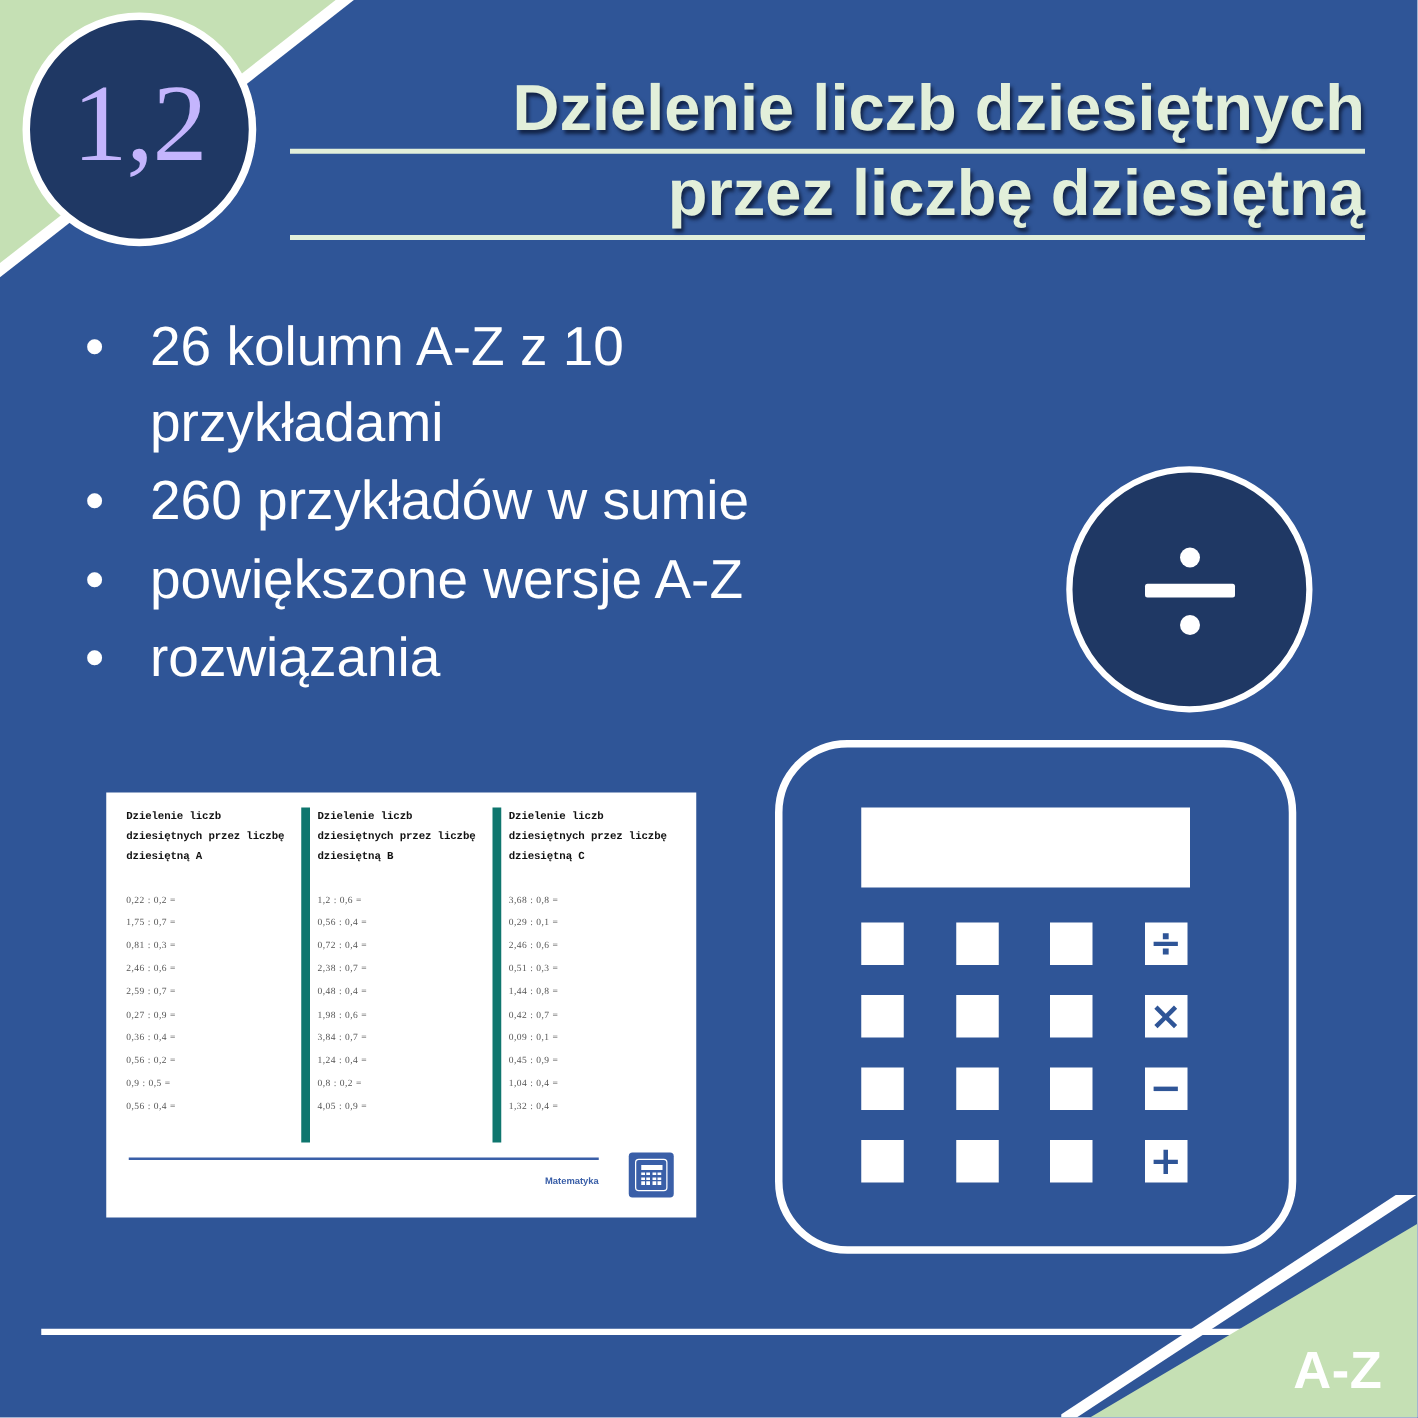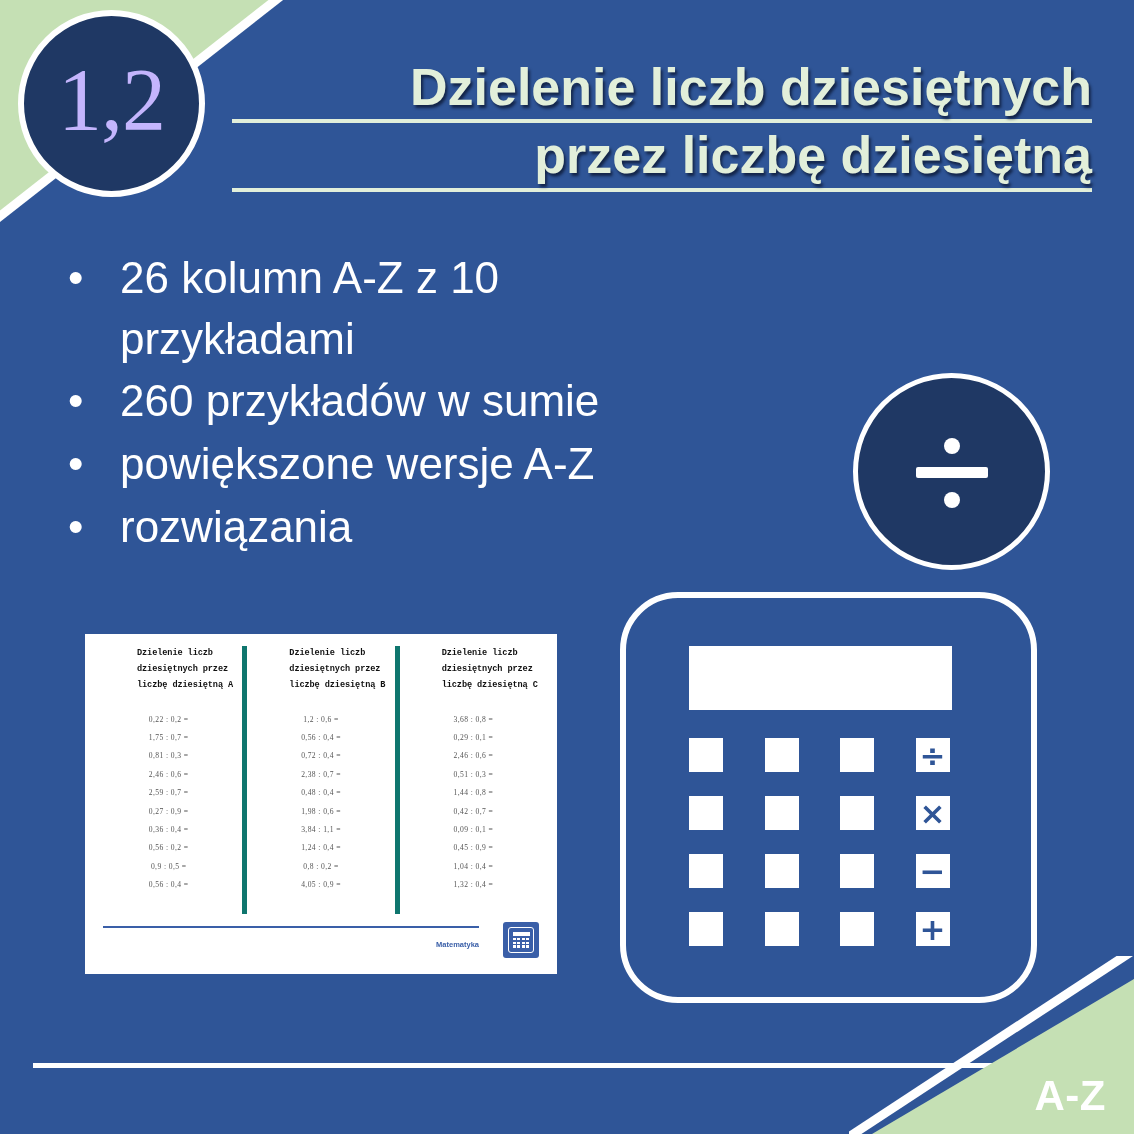--- a/index.html
+++ b/index.html
@@ -166,34 +166,33 @@
   .ws-cols {
     display: flex;
     height: 268px;
   }
   .ws-col {
     flex: 1;
     padding: 0 6px;
     box-sizing: border-box;
   }
   .ws-col + .ws-col {
-    border-left: 5px solid #0f766e;
+    border-left: 7px solid #0f766e;
   }
   .ws-head {
     font-family: "Liberation Mono", monospace;
     font-weight: bold;
     font-size: 8.6px;
     line-height: 1.85;
     color: #111111;
     letter-spacing: -0.1px;
-    margin-left: 36px;
   }
   .ws-list {
     margin-top: 17px;
-    text-align: center;
+    text-align: left;
   }
   .ws-item {
     font-family: "Liberation Serif", serif;
     font-size: 7.6px;
     line-height: 2.42;
     color: #555555;
     letter-spacing: 0.4px;
   }
   .ws-footer {
     position: absolute;
@@ -372,21 +371,21 @@
 
       <div class="ws-col">
         <div class="ws-head">Dzielenie liczb dziesiętnych przez liczbę dziesiętną B</div>
         <div class="ws-list">
           <div class="ws-item">1,2 : 0,6 =</div>
           <div class="ws-item">0,56 : 0,4 =</div>
           <div class="ws-item">0,72 : 0,4 =</div>
           <div class="ws-item">2,38 : 0,7 =</div>
           <div class="ws-item">0,48 : 0,4 =</div>
           <div class="ws-item">1,98 : 0,6 =</div>
-          <div class="ws-item">3,84 : 1,1 =</div>
+          <div class="ws-item">3,84 : 0,7 =</div>
           <div class="ws-item">1,24 : 0,4 =</div>
           <div class="ws-item">0,8 : 0,2 =</div>
           <div class="ws-item">4,05 : 0,9 =</div>
         </div>
       </div>
 
       <div class="ws-col">
         <div class="ws-head">Dzielenie liczb dziesiętnych przez liczbę dziesiętną C</div>
         <div class="ws-list">
           <div class="ws-item">3,68 : 0,8 =</div>

